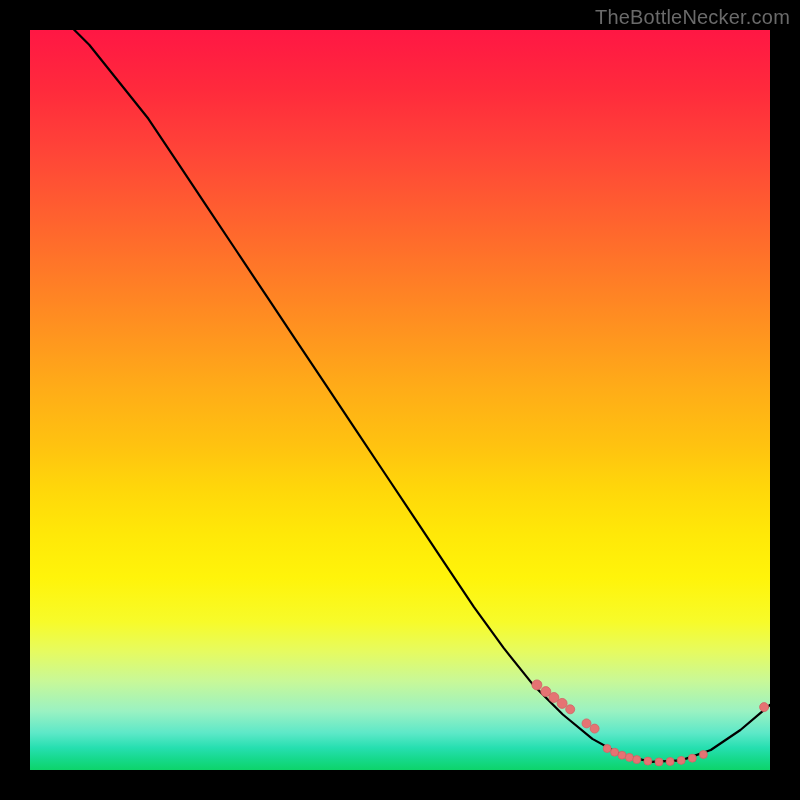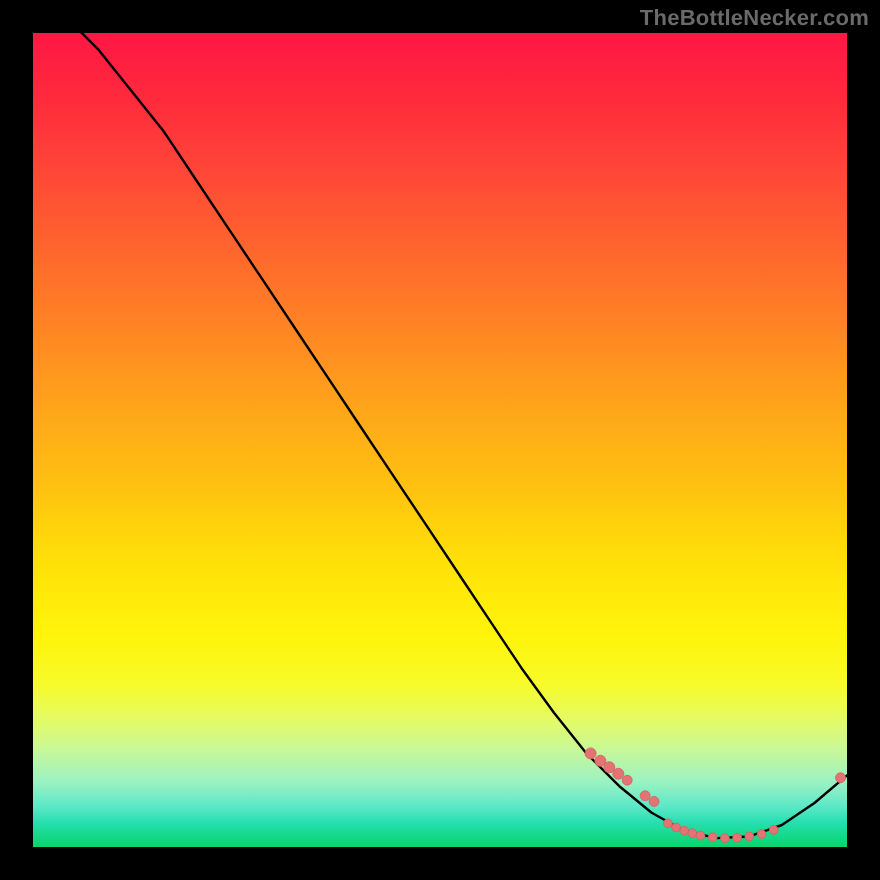--- a/index.html
+++ b/index.html
@@ -48,21 +48,21 @@
       #16d98c 98.5%,
       #0dd46a 100%
     );
   }
   .watermark {
     position: absolute;
     top: 6px;
     right: 10px;
     font-family: Arial, Helvetica, sans-serif;
     font-size: 20px;
-    font-weight: 700;
+    font-weight: 400;
     color: #6a6a6a;
     letter-spacing: 0.2px;
     user-select: none;
   }
   svg.overlay {
     position: absolute;
     inset: 0;
     width: 100%;
     height: 100%;
     overflow: visible;

